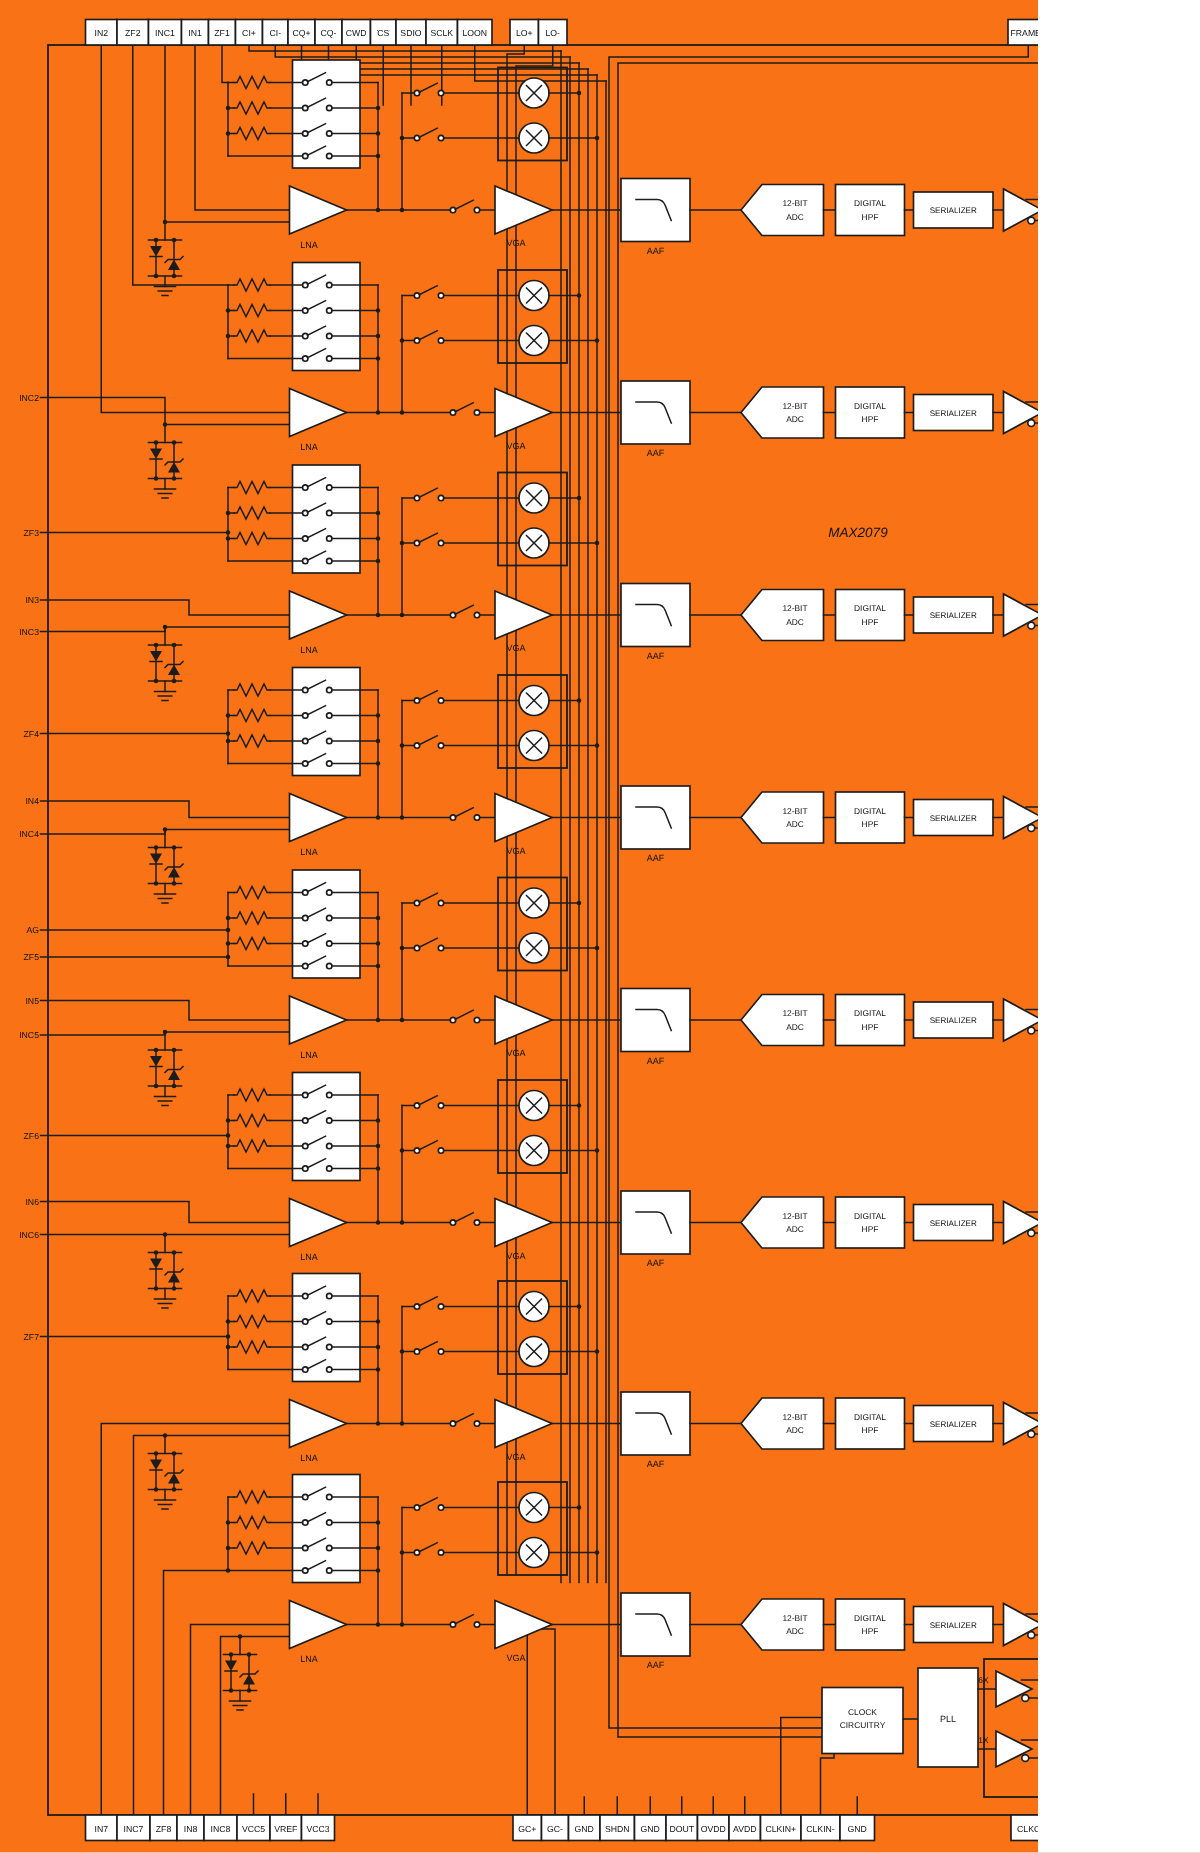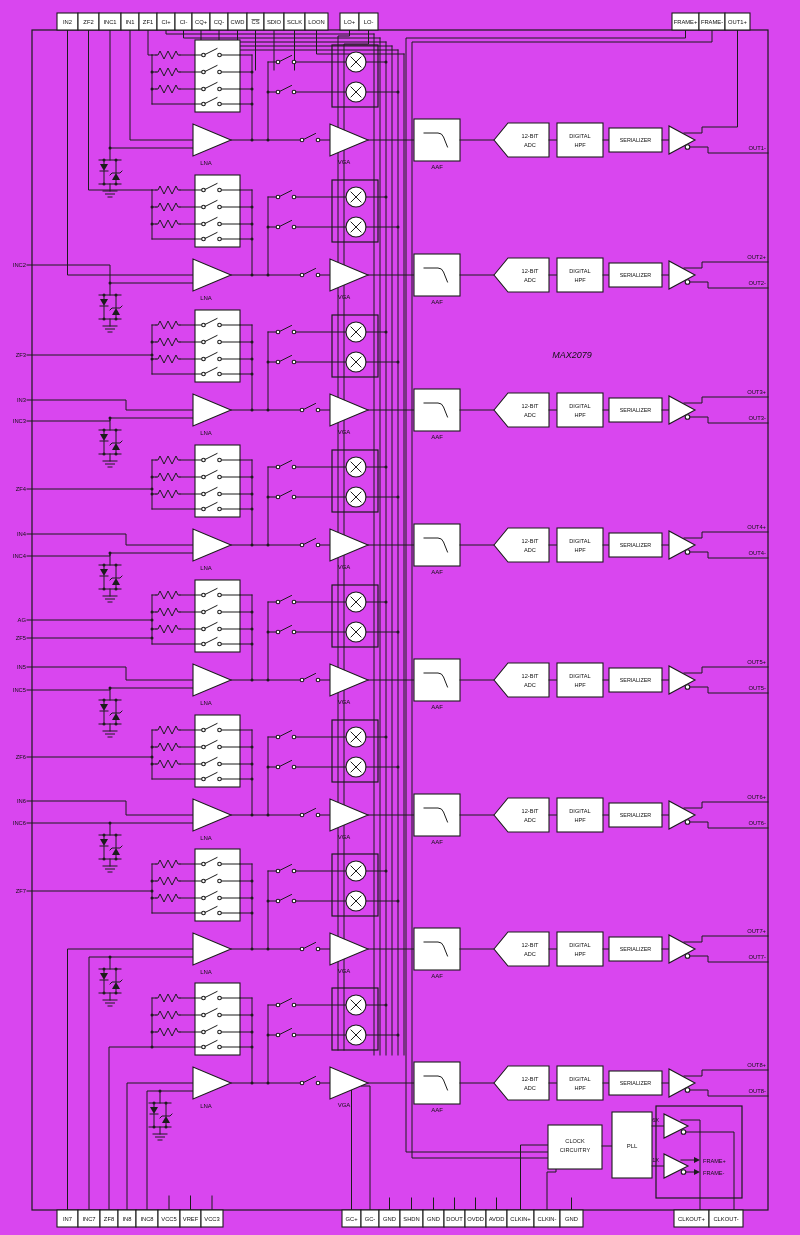--- a/index.html
+++ b/index.html
@@ -1,16 +1,16 @@
 <!DOCTYPE html>
 <html><head>
 <meta charset="utf-8">
 <style>
   html,body{margin:0;padding:0;background:#fff}
-  .page{position:relative;width:800px;height:1235px;background:#d946ef;overflow:hidden}
+  .page{position:relative;width:692px;height:1235px;background:#f97316;overflow:hidden}
   svg{display:block}
   .w{fill:none;stroke:#1c1c1c;stroke-width:1;stroke-linecap:square}
   .wb{fill:#ffffff;stroke:#1c1c1c;stroke-width:1.1}
   .wn{fill:none;stroke:#1c1c1c;stroke-width:1.2}
   .d{fill:#1c1c1c;stroke:none}
   text{font-family:"Liberation Sans","DejaVu Sans",sans-serif;fill:#111}
   .ti{font-style:italic}
 </style>
 </head>
 <body>

